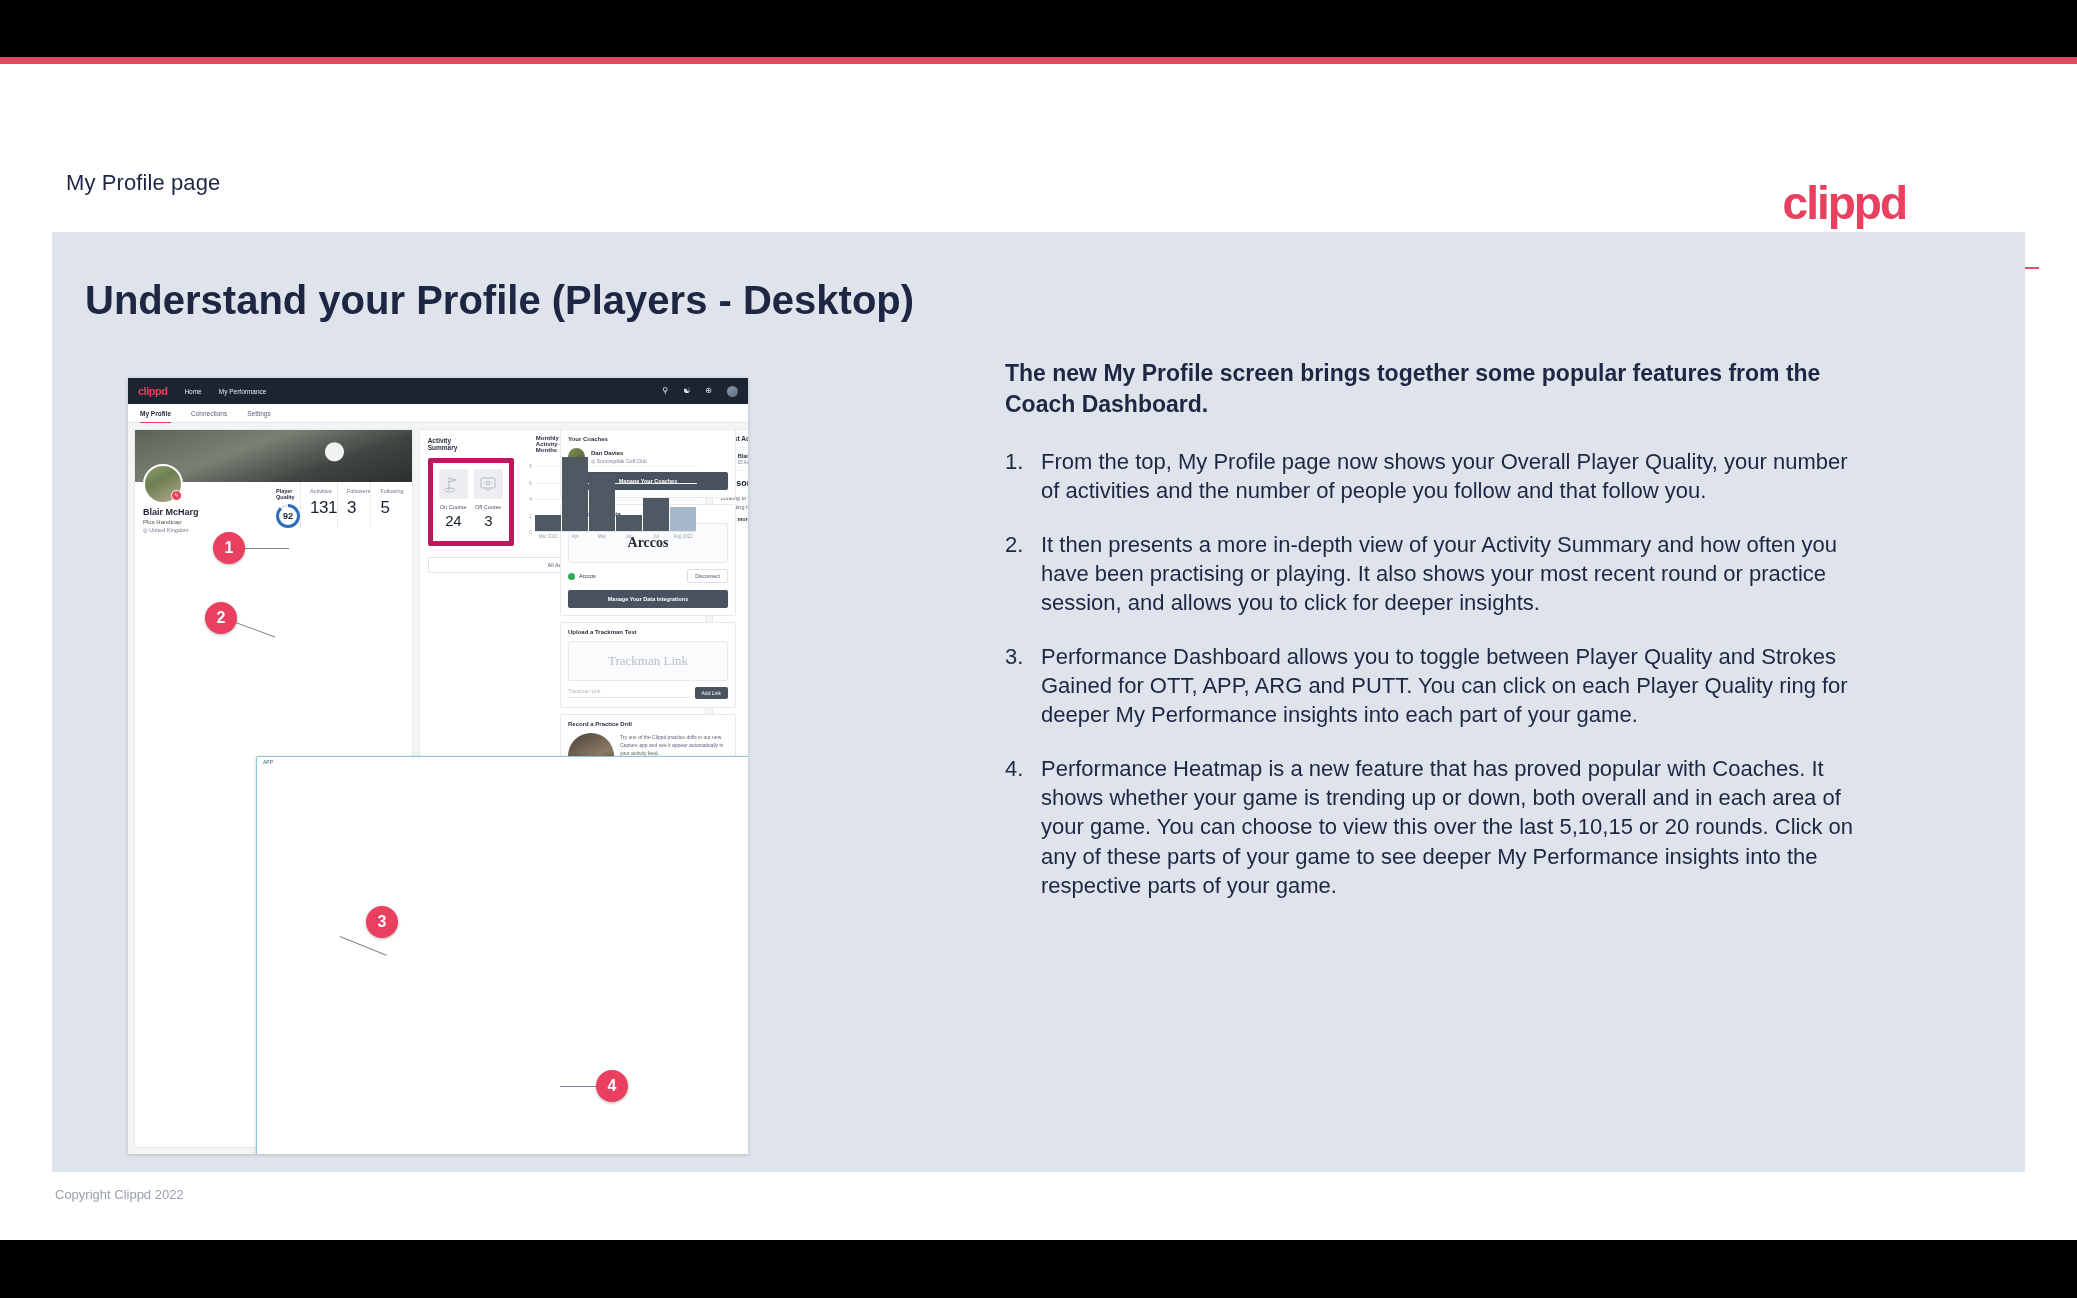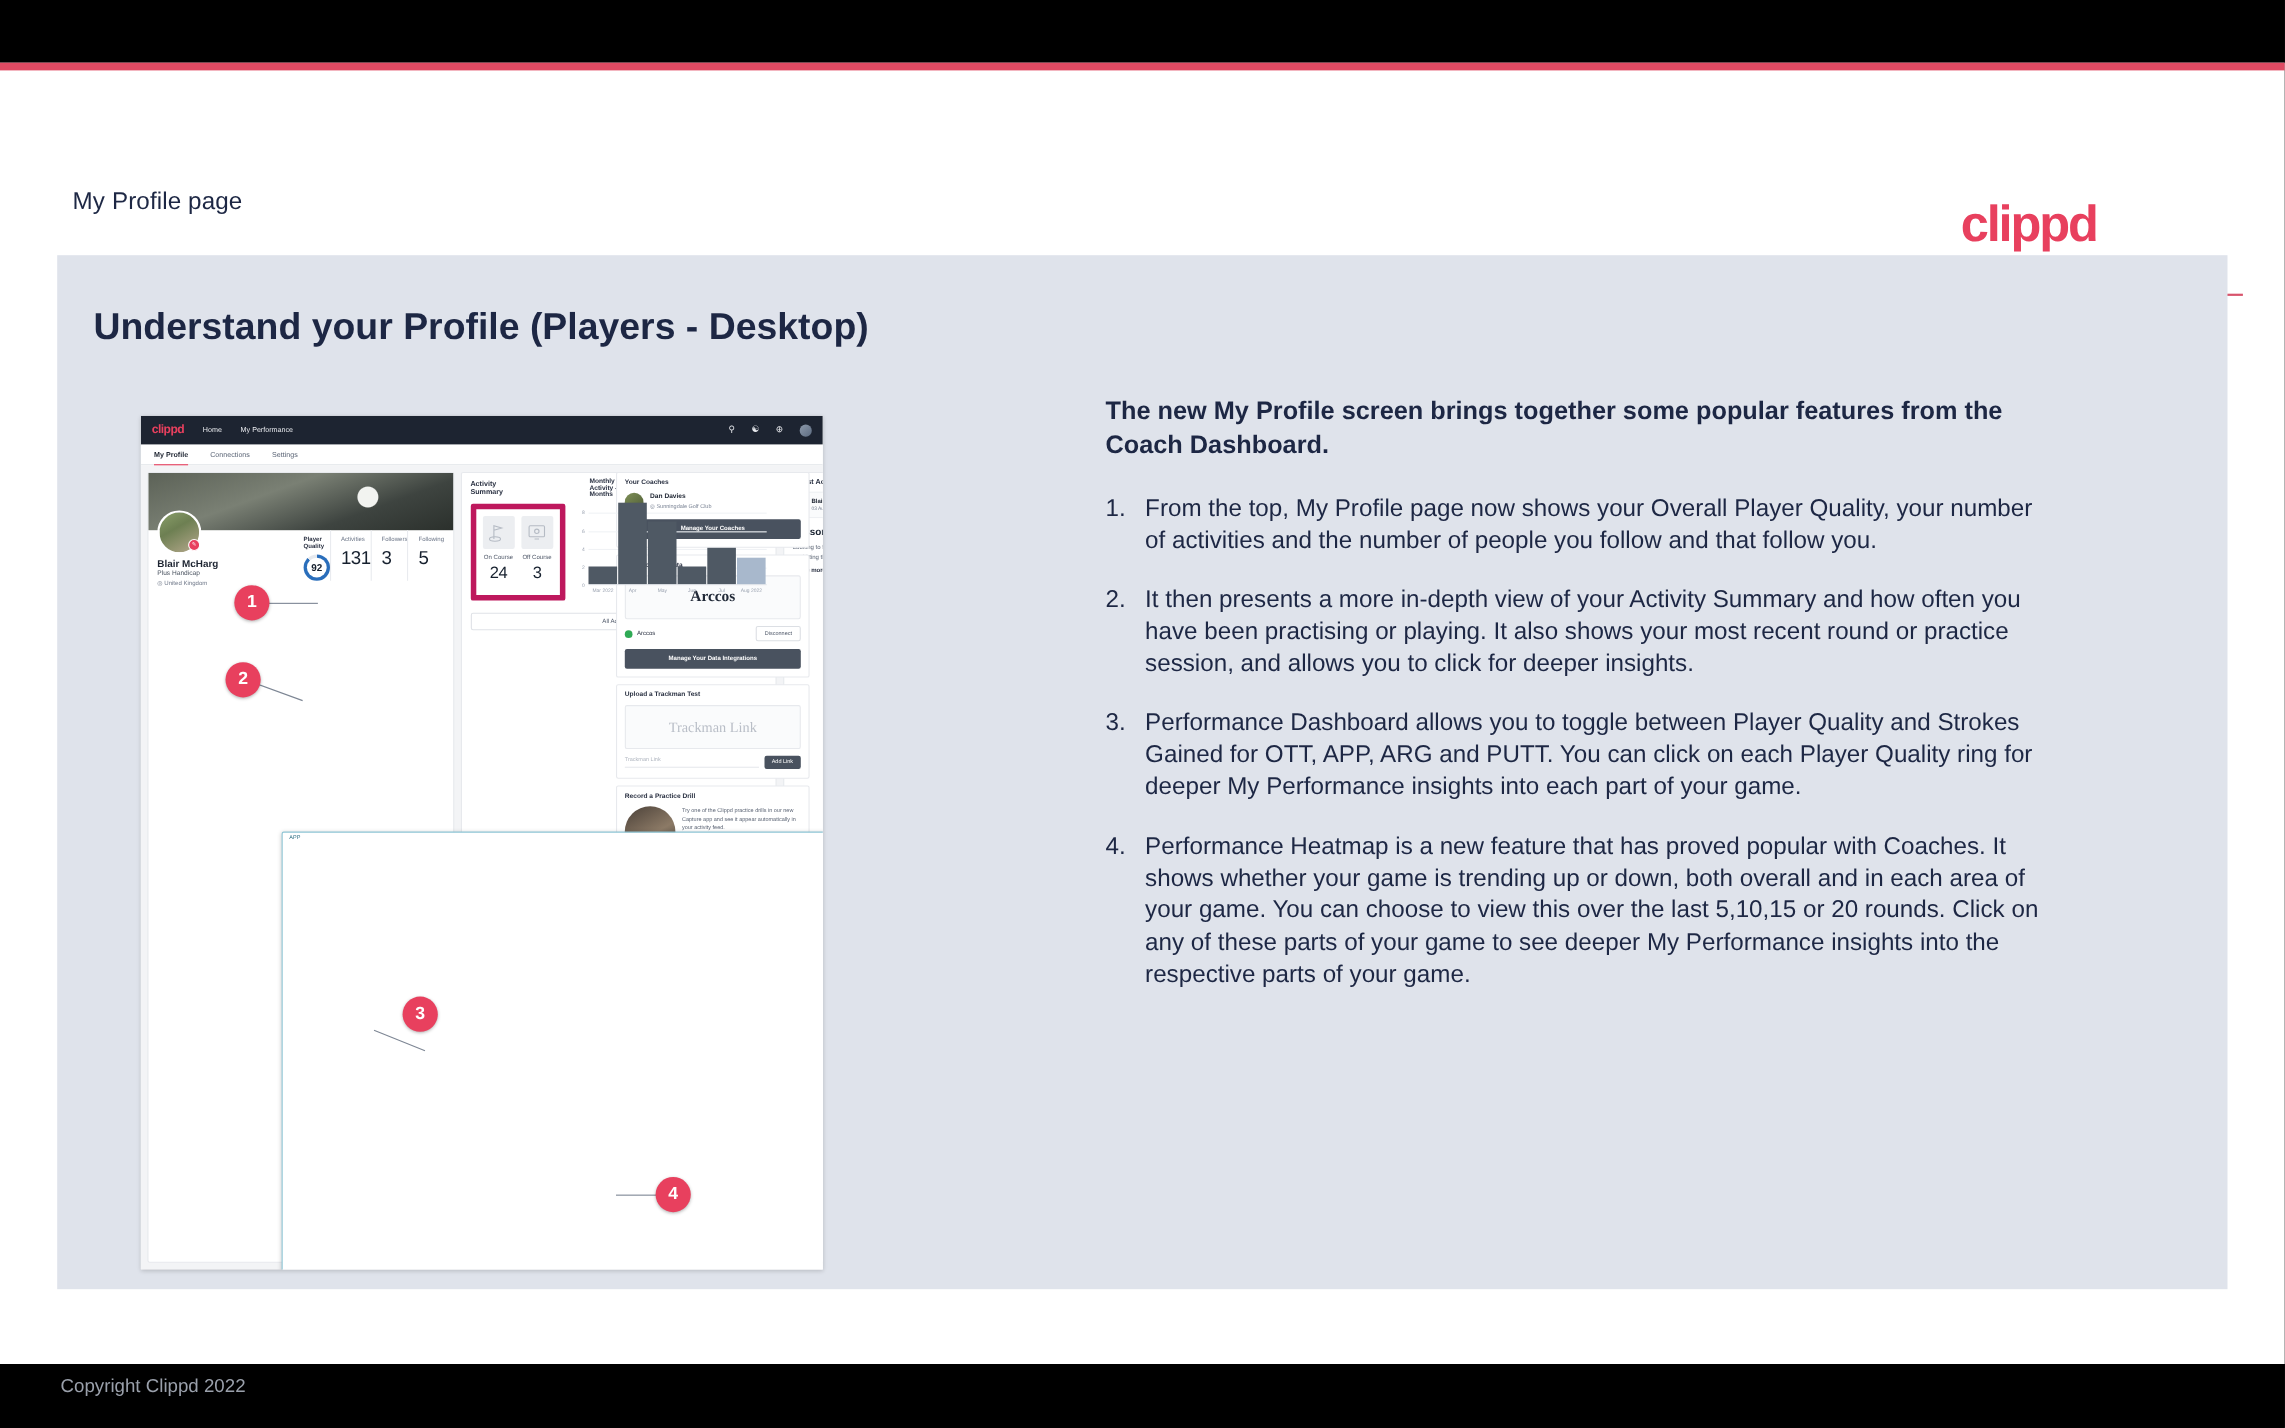--- a/index.html
+++ b/index.html
@@ -57,21 +57,21 @@
   
   .panel {
     position: absolute;
     left: 52px; top: 232px;
     width: 1973px; height: 940px;
     background: #dfe3eb;
   }
   .heading-1 {
     position: absolute;
     left: 85px; top: 278px;
-    font-size: 34px; font-weight: bold;
+    font-size: 40px; font-weight: bold;
     color: #1d2744;
   }
   .heading-2 {
     position: absolute;
     left: 85px; top: 322px;
     font-size: 29px; font-weight: normal;
     color: #2b3a5c;
   }
   
   .copy {
@@ -89,22 +89,22 @@
     display: flex;
     font-size: 22px;
     line-height: 1.32;
     margin-bottom: 25px;
   }
   .copy-num { width: 36px; flex: 0 0 36px; }
   .copy-txt { flex: 1; }
   
   .footer {
     position: absolute;
-    left: 55px; top: 1250px;
-    font-size: 17px;
+    left: 55px; top: 1187px;
+    font-size: 13px;
     color: #9aa0ab;
   }
   
   .app {
     position: absolute;
     left: 128px; top: 378px;
     width: 620px; height: 776px;
     background: #ffffff;
     box-shadow: 0 1px 4px rgba(0,0,0,.18);
     font-size: 6px;

